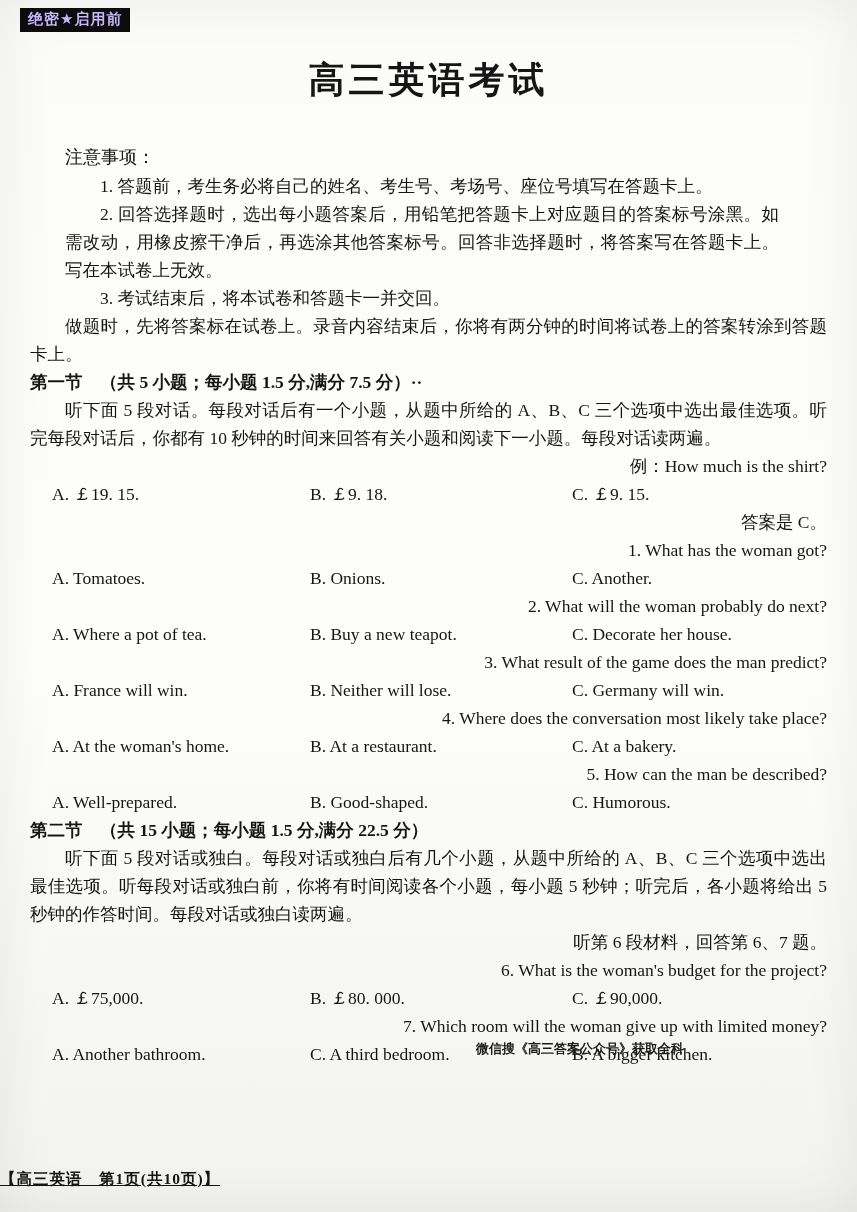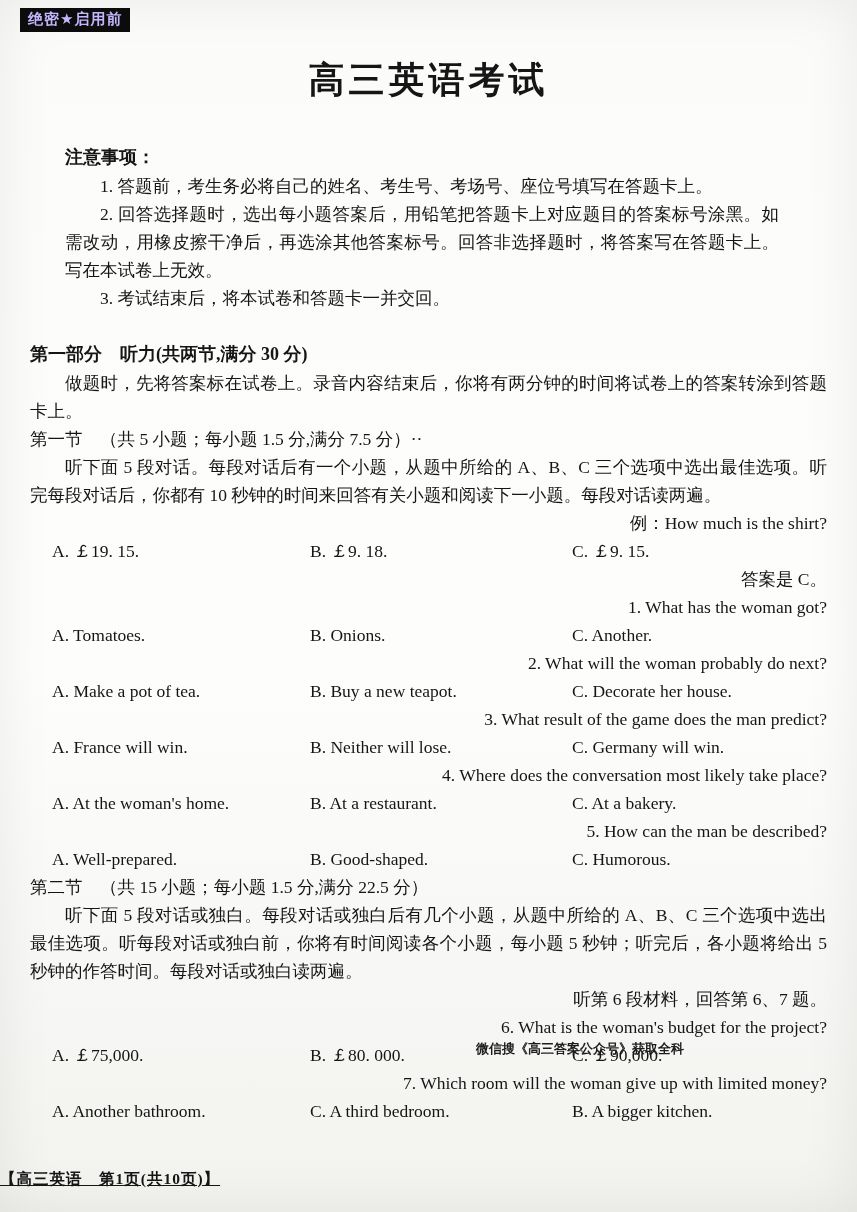--- a/index.html
+++ b/index.html
@@ -31,24 +31,24 @@
     letter-spacing:4px;
   }
   .content {
     position:relative;
     padding:0 30px;
     font-size:17.5px;
     line-height:1.6;
     text-align:justify;
   }
   .notice { margin:38px 0 0 35px; width:714px; }
-  .notice-heading { font-weight:bold; font-size:18px; }
+  .notice-heading { font-weight:normal; font-size:18px; }
   .indent { text-indent:2em; }
   .part-heading { margin-top:28px; font-weight:bold; font-size:18px; }
-  .section-heading { font-weight:normal; }
+  .section-heading { font-weight:bold; }
   .opt-row {
     display:grid;
     grid-template-columns:258px 262px 1fr;
     padding-left:22px;
     text-align:left;
   }
   .opt { white-space:nowrap; }
   .q-line { text-align:right; }
   .watermark {
     position:absolute;
@@ -80,21 +80,20 @@
 
   <div class="content">
 
     <div class="notice">
       <div class="notice-heading">注意事项：</div>
       <p class="indent">1. 答题前，考生务必将自己的姓名、考生号、考场号、座位号填写在答题卡上。</p>
       <p class="indent">2. 回答选择题时，选出每小题答案后，用铅笔把答题卡上对应题目的答案标号涂黑。如需改动，用橡皮擦干净后，再选涂其他答案标号。回答非选择题时，将答案写在答题卡上。写在本试卷上无效。</p>
       <p class="indent">3. 考试结束后，将本试卷和答题卡一并交回。</p>
     </div>
 
-    <div class="part-heading">第一部分　听力(共两节,满分 30 分)</div>
     <p class="indent">做题时，先将答案标在试卷上。录音内容结束后，你将有两分钟的时间将试卷上的答案转涂到答题卡上。</p>
 
     <div class="section-heading">第一节　（共 5 小题；每小题 1.5 分,满分 7.5 分）··</div>
     <p class="indent">听下面 5 段对话。每段对话后有一个小题，从题中所给的 A、B、C 三个选项中选出最佳选项。听完每段对话后，你都有 10 秒钟的时间来回答有关小题和阅读下一小题。每段对话读两遍。</p>
 
     <div class="q-line">例：How much is the shirt?</div>
     <div class="opt-row">
       <span class="opt">A. ￡19. 15.</span>
       <span class="opt">B. ￡9. 18.</span>
       <span class="opt">C. ￡9. 15.</span>
@@ -106,21 +105,21 @@
       <div class="opt-row">
         <span class="opt">A. Tomatoes.</span>
         <span class="opt">B. Onions.</span>
         <span class="opt">C. Another.</span>
       </div>
     </div>
 
     <div>
       <div class="q-line">2. What will the woman probably do next?</div>
       <div class="opt-row">
-        <span class="opt">A. Make a pot of tea.</span>
+        <span class="opt">A. Where a pot of tea.</span>
         <span class="opt">B. Buy a new teapot.</span>
         <span class="opt">C. Decorate her house.</span>
       </div>
     </div>
 
     <div>
       <div class="q-line">3. What result of the game does the man predict?</div>
       <div class="opt-row">
         <span class="opt">A. France will win.</span>
         <span class="opt">B. Neither will lose.</span>

